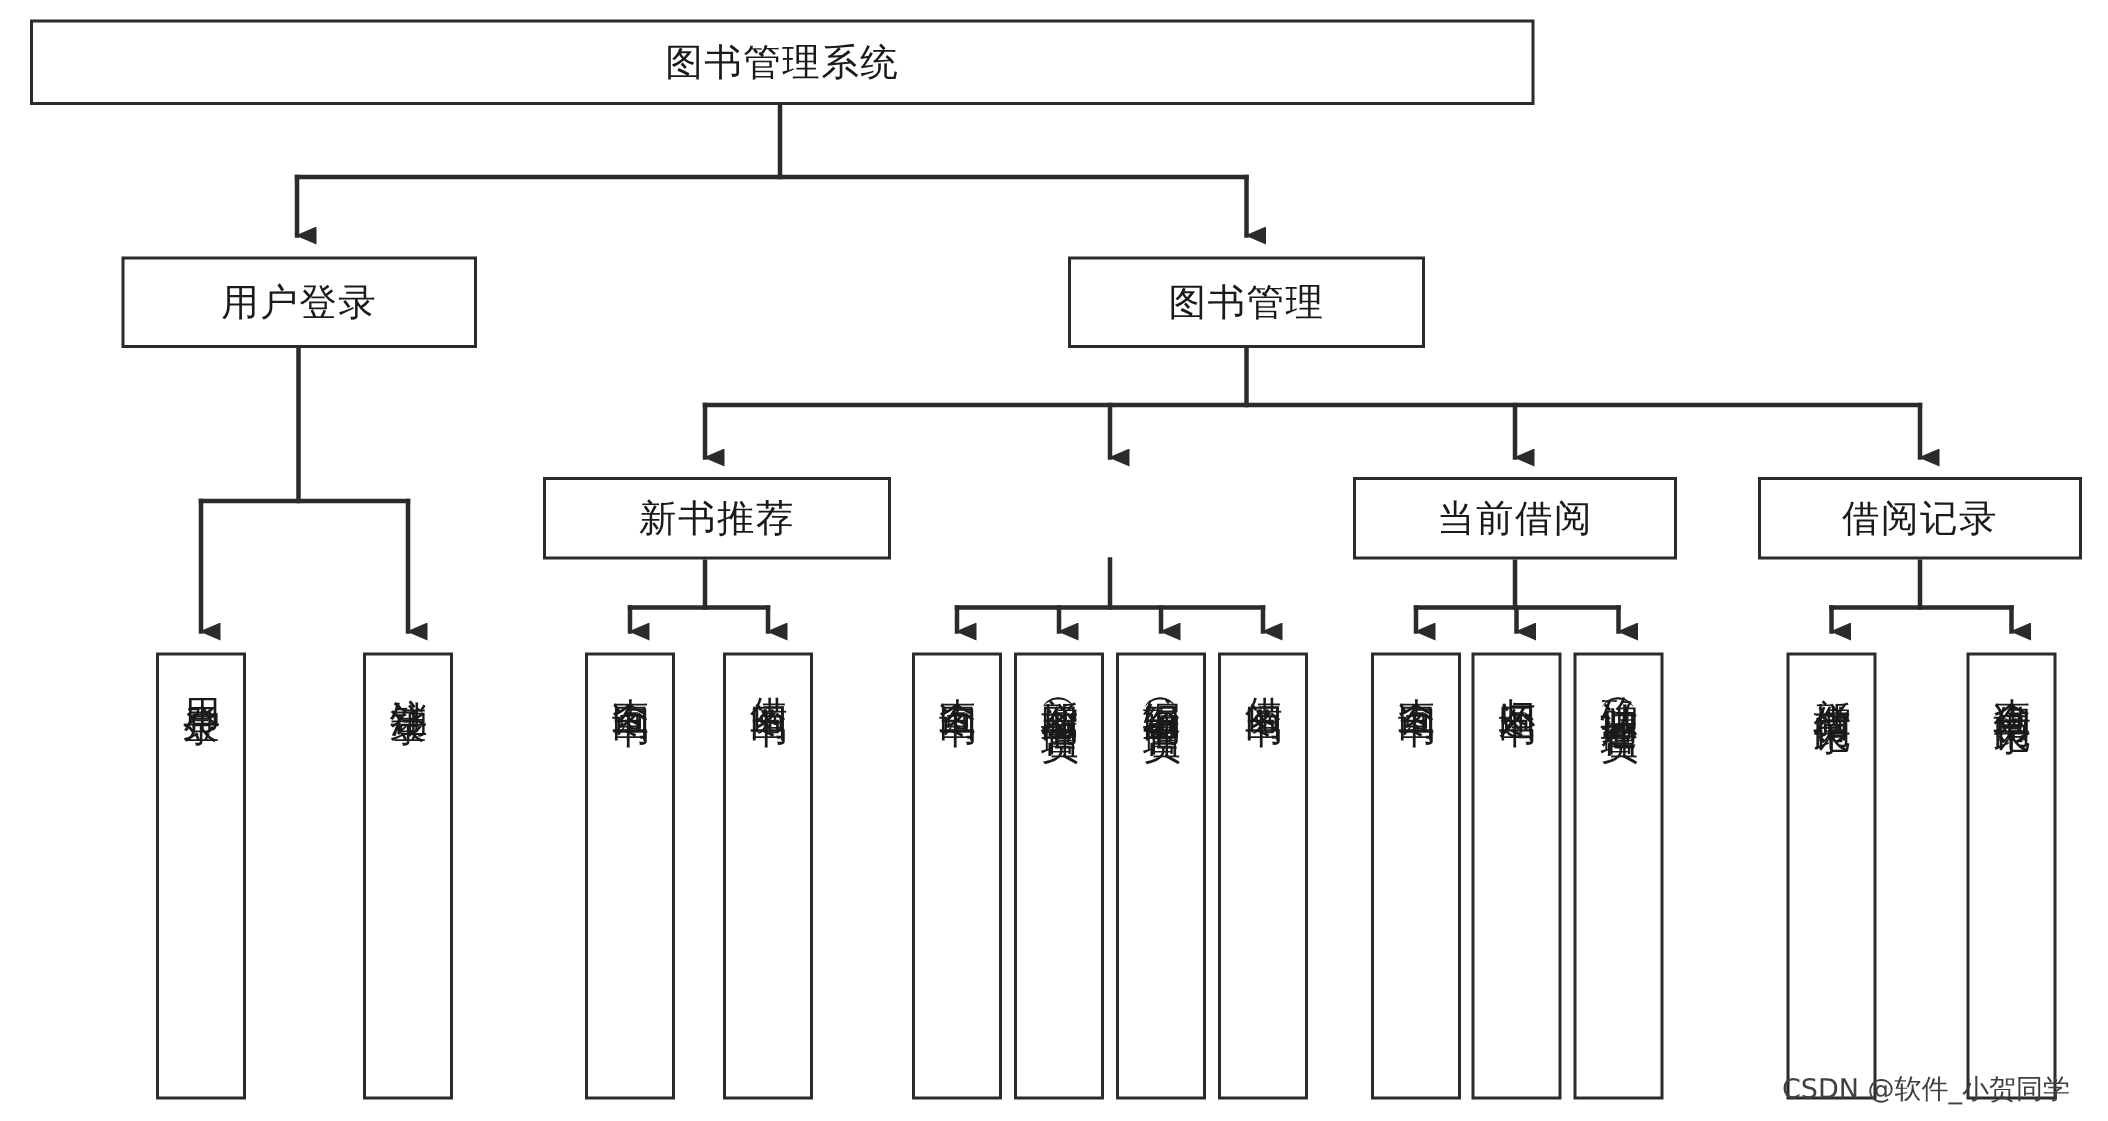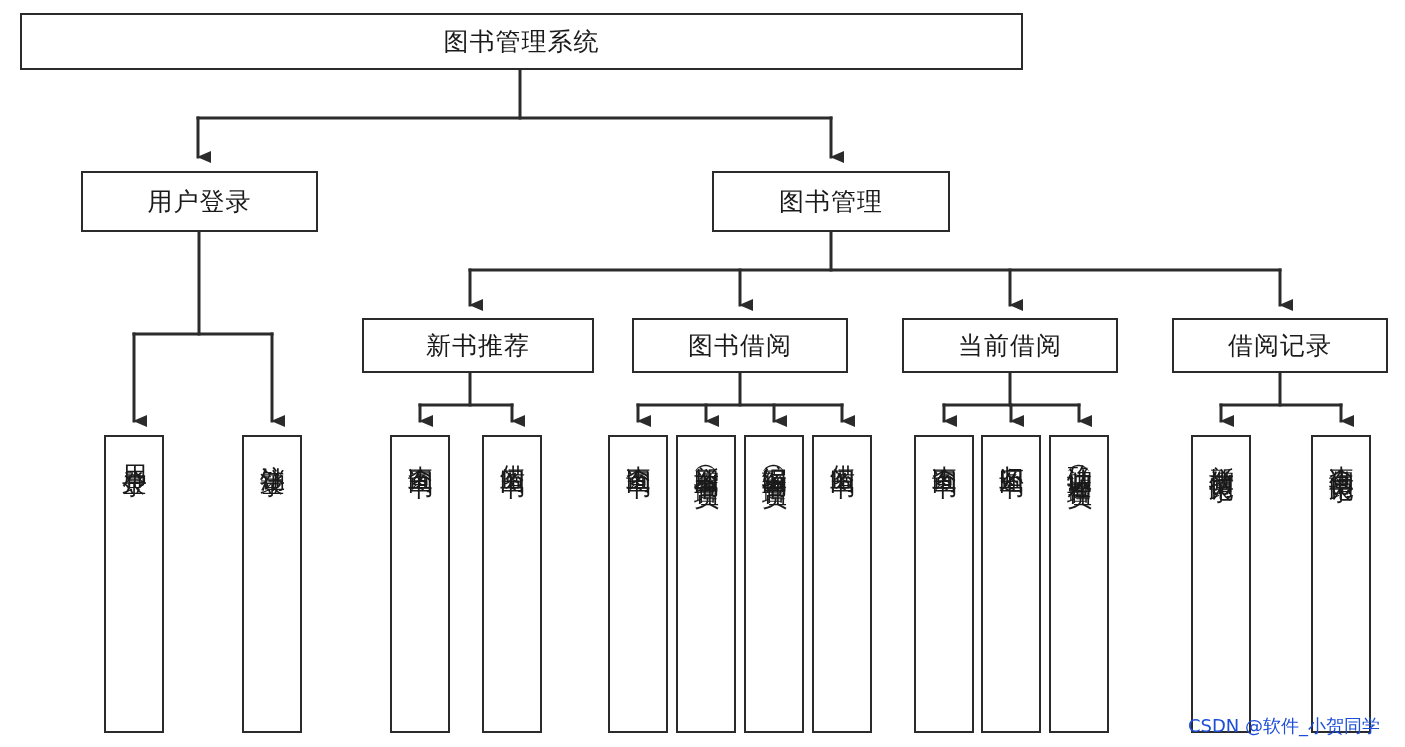--- a/index.html
+++ b/index.html
@@ -62,21 +62,21 @@
     text-orientation: upright;
     font-size: 25px;
     letter-spacing: 3px;
     white-space: nowrap;
   }
   .watermark {
     position: absolute;
     left: 1188px;
     top: 714px;
     font-size: 18px;
-    color: #1d4ed8;
+    color: #404040;
     white-space: nowrap;
     z-index: 3;
     font-family: "DejaVu Sans", "Liberation Sans", sans-serif;
   }
 </style>
 </head>
 <body>
 
 <div id="canvas">
 
@@ -137,23 +137,20 @@
   <div class="node horiz" style="left:81px; top:171px; width:237px; height:61px;">
     <span class="label">用户登录</span>
   </div>
   <div class="node horiz" style="left:712px; top:171px; width:238px; height:61px;">
     <span class="label">图书管理</span>
   </div>
 
   <div class="node horiz" style="left:362px; top:318px; width:232px; height:55px;">
     <span class="label">新书推荐</span>
   </div>
-  <div class="node horiz" style="left:632px; top:318px; width:216px; height:55px;">
-    <span class="label">图书借阅</span>
-  </div>
   <div class="node horiz" style="left:1172px; top:318px; width:216px; height:55px;">
     <span class="label">借阅记录</span>
   </div>
   <div class="node horiz" style="left:902px; top:318px; width:216px; height:55px;">
     <span class="label">当前借阅</span>
   </div>
 
   <div class="node vert" style="left:104px; top:435px; width:60px; height:298px;">
     <span class="label">用户登录</span>
   </div>

